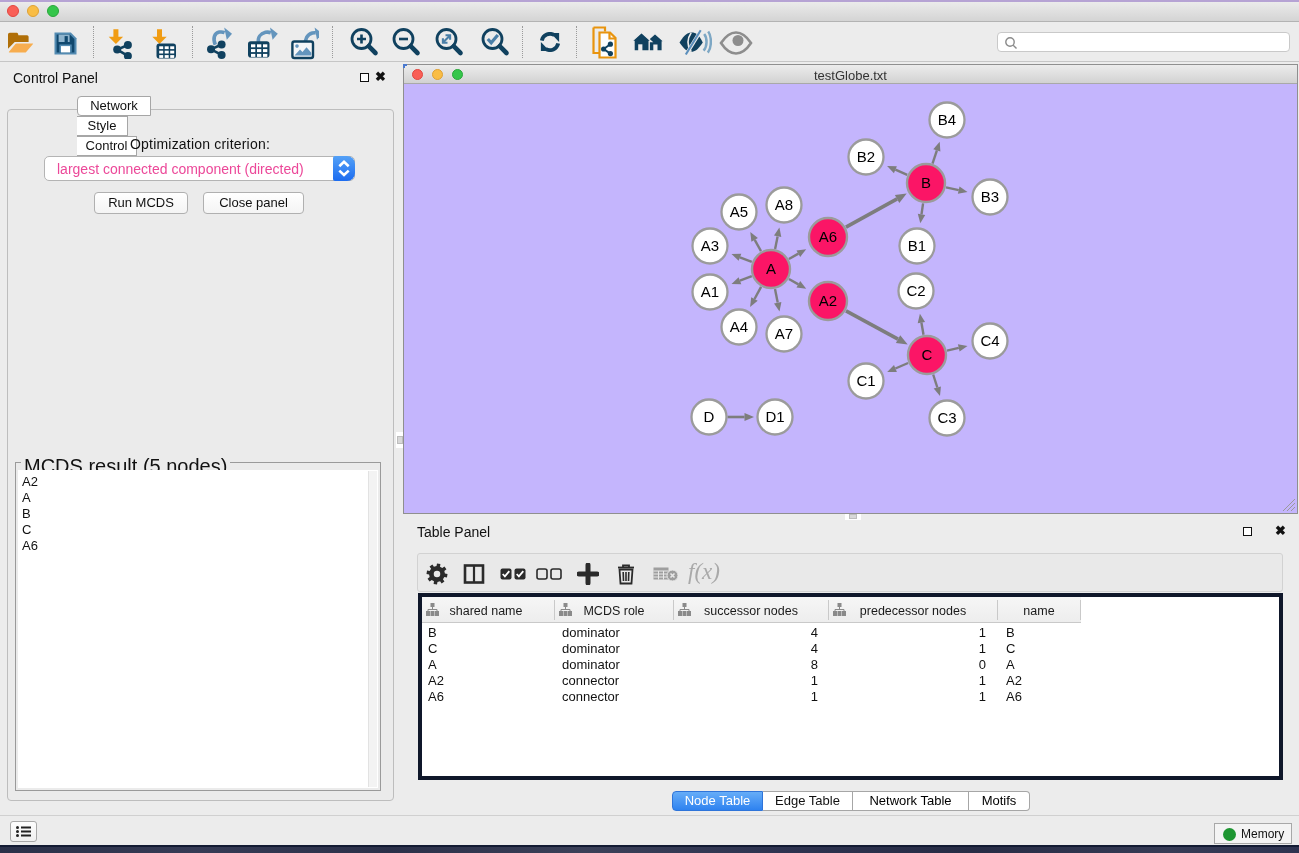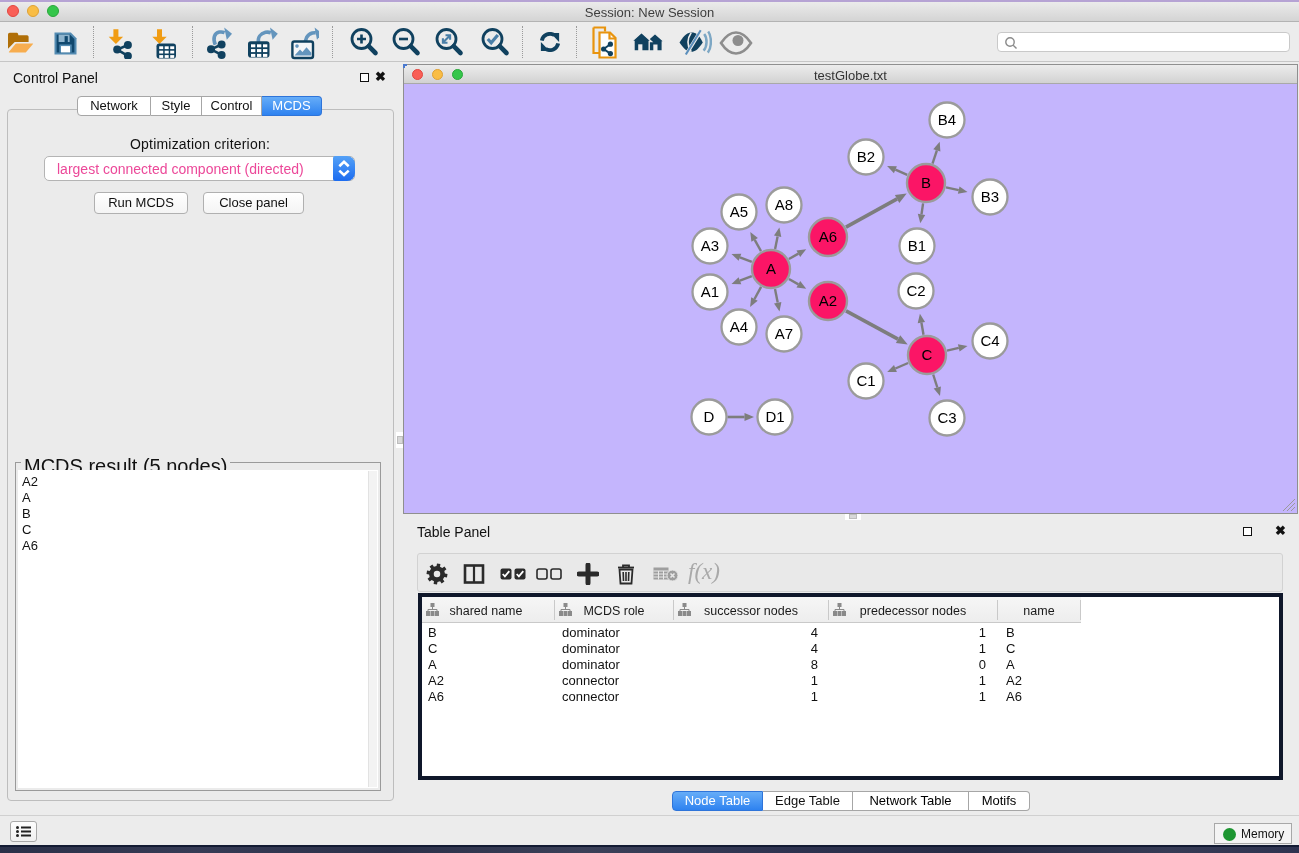--- a/index.html
+++ b/index.html
@@ -9,21 +9,20 @@
 </style>
 </head>
 <body>
 
 <div class="abs" style="left:0;top:0;width:1299px;height:2px;background:#b6a3d4;"></div>
 
 <div class="abs" style="left:0;top:2px;width:1299px;height:20px;background:linear-gradient(#ebebeb,#d4d4d4);border-bottom:1px solid #b3b3b3;">
   <div class="abs" style="left:7px;top:3px;width:12px;height:12px;border-radius:50%;background:#f95f57;border:1px solid #e24640;"></div>
   <div class="abs" style="left:27px;top:3px;width:12px;height:12px;border-radius:50%;background:#f9bd45;border:1px solid #dfa134;"></div>
   <div class="abs" style="left:47px;top:3px;width:12px;height:12px;border-radius:50%;background:#35c64b;border:1px solid #2aa73b;"></div>
-  <div class="abs" style="left:0;top:3px;width:1299px;text-align:center;font-size:13px;color:#3e3e3e;">Session: New Session</div>
 </div>
 
 <div id="toolbar" class="abs" style="left:0;top:22px;width:1299px;height:40px;background:#ececec;border-bottom:1px solid #c6c6c6;">
   <div class="abs" style="left:93px;top:4px;height:32px;border-left:1px dotted #9a9a9a;"></div>
   <div class="abs" style="left:192px;top:4px;height:32px;border-left:1px dotted #9a9a9a;"></div>
   <div class="abs" style="left:332px;top:4px;height:32px;border-left:1px dotted #9a9a9a;"></div>
   <div class="abs" style="left:522px;top:4px;height:32px;border-left:1px dotted #9a9a9a;"></div>
   <div class="abs" style="left:576px;top:4px;height:32px;border-left:1px dotted #9a9a9a;"></div>
 
   <svg width="28" height="22" style="position:absolute;left:7px;top:10px;" viewBox="0 0 28 22">
@@ -173,21 +172,21 @@
     <line x1="9.2" y1="9.2" x2="12.5" y2="12.5" stroke="#8a8a8a" stroke-width="1.4"></line>
   </svg>
 </div>
 
 <div class="abs" style="left:13px;top:70px;font-size:14px;color:#111;">Control Panel</div>
 <div class="abs" style="left:360px;top:73px;width:9px;height:9px;border:1.5px solid #111;background:#fff;"></div>
 <div class="abs" style="left:375px;top:69px;font-size:13px;font-weight:bold;color:#111;">✖</div>
 
 <div class="abs" style="left:7px;top:109px;width:387px;height:692px;border:1px solid #bdbdbd;border-radius:4px;background:#ebebeb;"></div>
 
-<div class="abs" style="left:77px;top:96px;height:20px;display:flex;font-size:13px;">
+<div class="abs" style="left:77px;top:96px;height:20px;display:flex;font-size:13px;flex-direction:column;">
   <div style="width:74px;background:#fff;border:1px solid #a6a6a6;border-radius:4px 0 0 4px;text-align:center;line-height:18px;color:#111;">Network</div>
   <div style="width:51px;background:#fff;border:1px solid #a6a6a6;border-left:none;text-align:center;line-height:18px;color:#111;">Style</div>
   <div style="width:60px;background:#fff;border:1px solid #a6a6a6;border-left:none;text-align:center;line-height:18px;color:#111;">Control</div>
   <div style="width:60px;background:linear-gradient(#66adf8,#2e82f0);border:1px solid #2e74d9;border-left:none;border-radius:0 4px 4px 0;text-align:center;line-height:18px;color:#fff;">MCDS</div>
 </div>
 
 <div class="abs" style="left:7px;top:136px;width:386px;text-align:center;font-size:14px;letter-spacing:0.2px;color:#111;">Optimization criterion:</div>
 
 <div class="abs" style="left:44px;top:156px;width:311px;height:25px;background:#fff;border:1px solid #b4b4b4;border-radius:5px;">
   <div class="abs" style="left:12px;top:4px;font-size:14px;color:#ec4899;">largest connected component (directed)</div>

